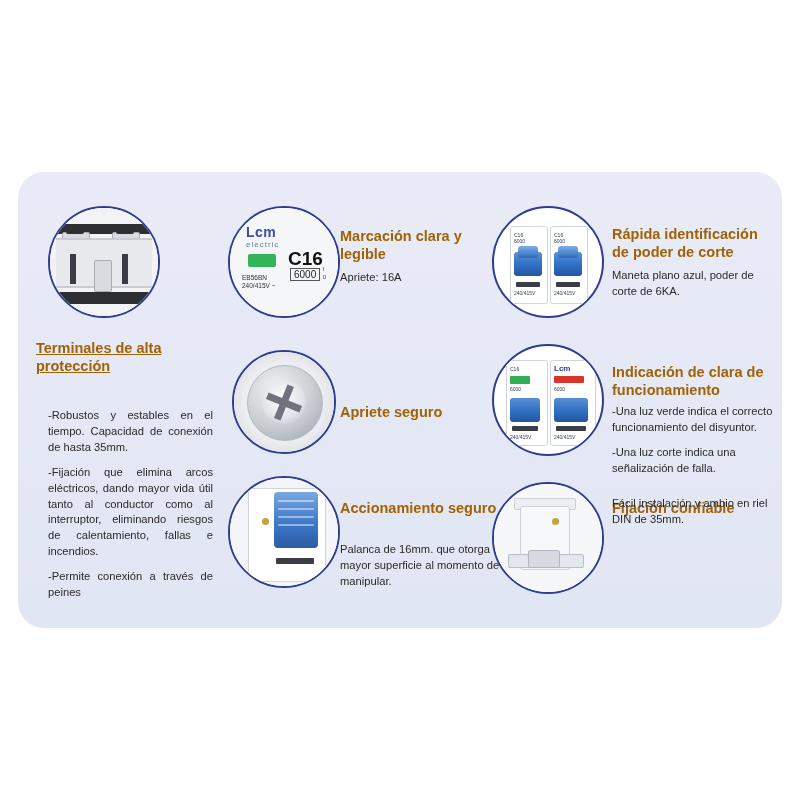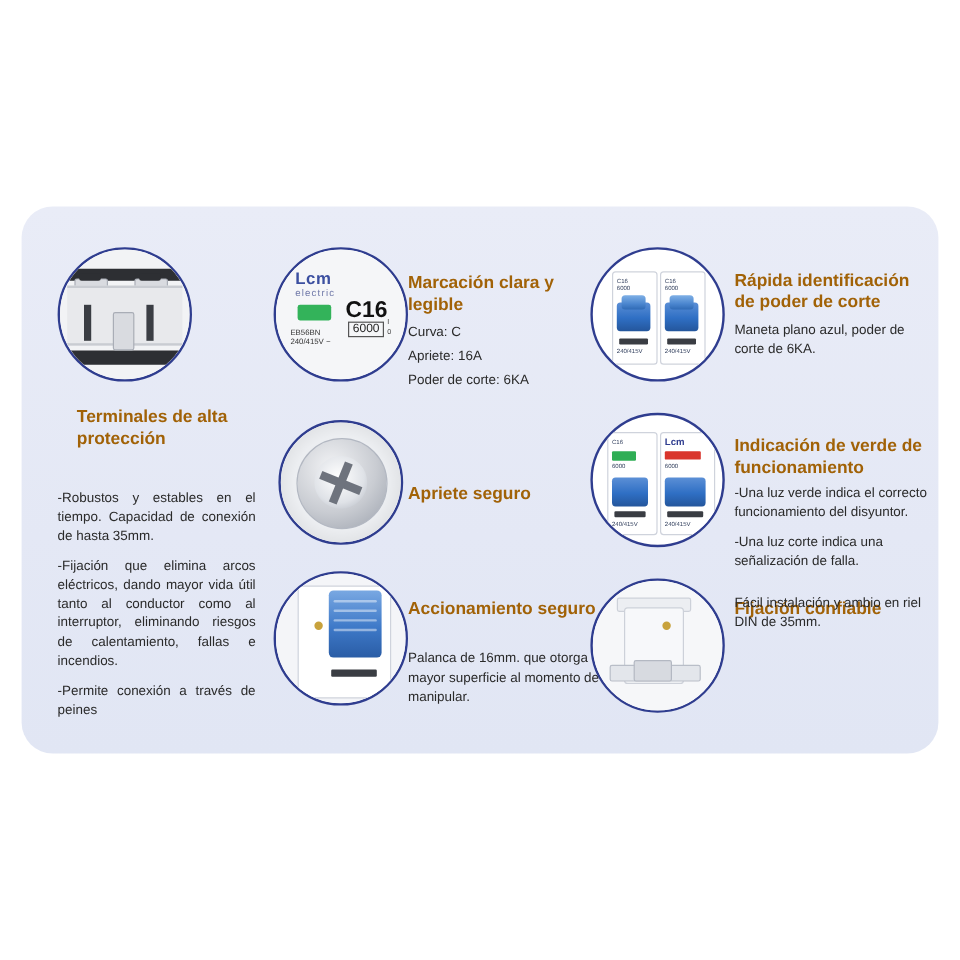--- a/index.html
+++ b/index.html
@@ -233,21 +233,21 @@
     <div class="term-metal" style="left:62px; top:24px; width:26px; height:22px;"></div>
     <div class="term-dark" style="left:16px; top:20px; width:18px; height:6px;"></div>
     <div class="term-dark" style="left:66px; top:20px; width:18px; height:6px;"></div>
     <div class="term-body"></div>
     <div class="term-wire" style="left:20px; top:46px; width:6px; height:30px;"></div>
     <div class="term-wire" style="left:72px; top:46px; width:6px; height:30px;"></div>
     <div class="term-dark" style="left:0px; top:84px; width:112px; height:12px;"></div>
     <div class="term-metal" style="left:44px; top:52px; width:16px; height:30px;"></div>
   </div>
 
-  <div class="abs heading big" style="left:64px; top:340px; width:160px;">Terminales de alta protección</div>
+  <div class="abs heading big" style="left:36px; top:340px; width:160px;text-decoration:underline;">Terminales de alta protección</div>
 
   <div class="abs body justify" style="left:48px; top:380px; width:165px;">
     <p>-Robustos y estables en el tiempo. Capacidad de conexión de hasta 35mm.</p>
     <p>-Fijación que elimina arcos eléctricos, dando mayor vida útil tanto al conductor como al interruptor, eliminando riesgos de calentamiento, fallas e incendios.</p>
     <p>-Permite conexión a través de peines</p>
   </div>
 
   <div class="circle md" style="left:228px; top:206px;">
     <div class="mark-face"></div>
     <div class="mark-logo">Lcm</div>
@@ -261,23 +261,21 @@
     </div>
     <div class="mark-side">
       <div>I</div>
       <div>0</div>
     </div>
   </div>
 
   <div class="abs heading big" style="left:340px; top:228px; width:150px;">Marcación clara y legible</div>
 
   <div class="abs body" style="left:340px; top:270px; width:170px;">
-    <p style="margin-bottom:4px;">Curva: C</p>
     <p style="margin-bottom:4px;">Apriete: 16A</p>
-    <p style="margin-bottom:0;">Poder de corte: 6KA</p>
   </div>
 
   <div class="circle md" style="left:492px; top:206px;">
     <div class="brk" style="left:16px; top:18px; width:36px; height:76px;"></div>
     <div class="brk" style="left:56px; top:18px; width:36px; height:76px;"></div>
     <div class="brk-lbl" style="left:20px; top:24px;">C16<br>6000</div>
     <div class="brk-lbl" style="left:60px; top:24px;">C16<br>6000</div>
     <div class="brk-blue" style="left:20px; top:44px; width:28px; height:24px;"></div>
     <div class="brk-blue" style="left:60px; top:44px; width:28px; height:24px;"></div>
     <div class="brk-blue light" style="left:24px; top:38px; width:20px; height:12px;"></div>
@@ -316,21 +314,21 @@
     <div class="brk-lbl" style="left:16px; top:40px;">6000</div>
     <div class="brk-lbl" style="left:60px; top:40px;">6000</div>
     <div class="brk-blue" style="left:16px; top:52px; width:30px; height:24px;"></div>
     <div class="brk-blue" style="left:60px; top:52px; width:34px; height:24px;"></div>
     <div class="brk-slot" style="left:18px; top:80px; width:26px; height:5px;"></div>
     <div class="brk-slot" style="left:62px; top:80px; width:30px; height:5px;"></div>
     <div class="brk-lbl" style="left:16px; top:88px;">240/415V</div>
     <div class="brk-lbl" style="left:60px; top:88px;">240/415V</div>
   </div>
 
-  <div class="abs heading big" style="left:612px; top:364px; width:168px;">Indicación de verde de funcionamiento</div>
+  <div class="abs heading big" style="left:612px; top:364px; width:168px;">Indicación de clara de funcionamiento</div>
 
   <div class="abs body" style="left:612px; top:404px; width:165px;">
     <p>-Una luz verde indica el correcto funcionamiento del disyuntor.</p>
     <p>-Una luz corte indica una señalización de falla.</p>
   </div>
 
   <div class="circle md" style="left:228px; top:476px;">
     <div style="position:absolute; inset:0; background:#f4f5f8;"></div>
     <div class="brk" style="left:18px; top:10px; width:76px; height:92px;"></div>
     <div class="lever" style="left:44px; top:14px; width:44px; height:56px;"></div>

